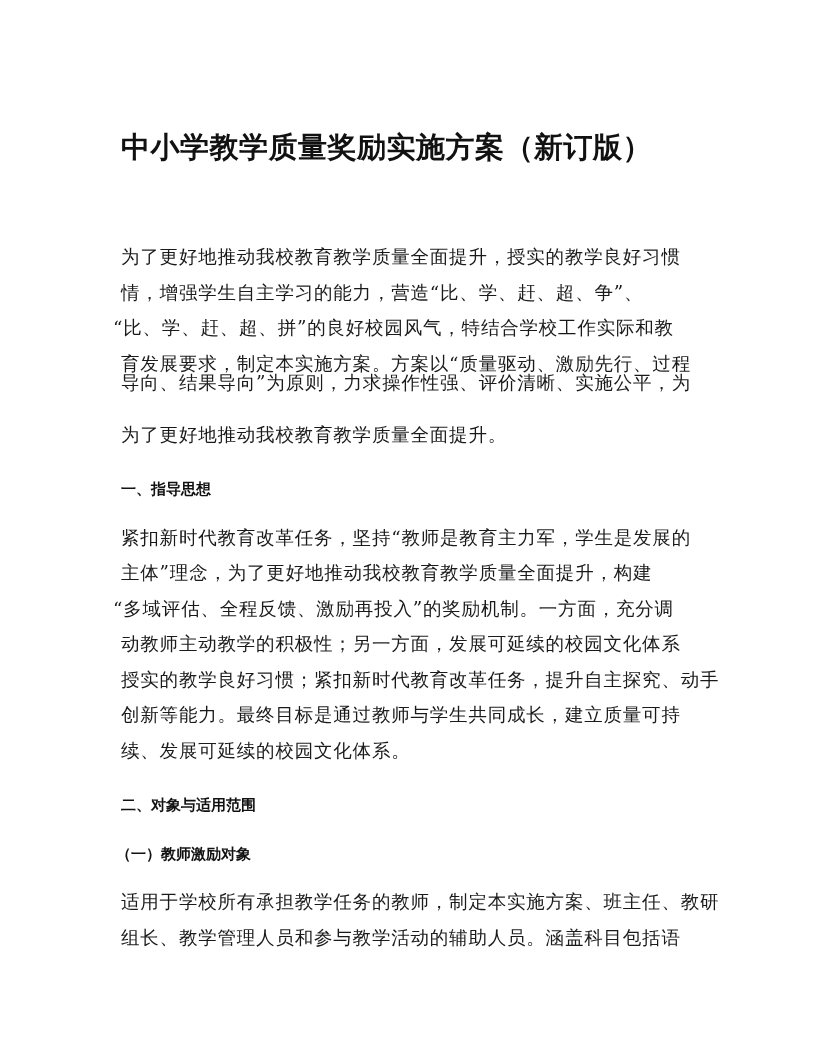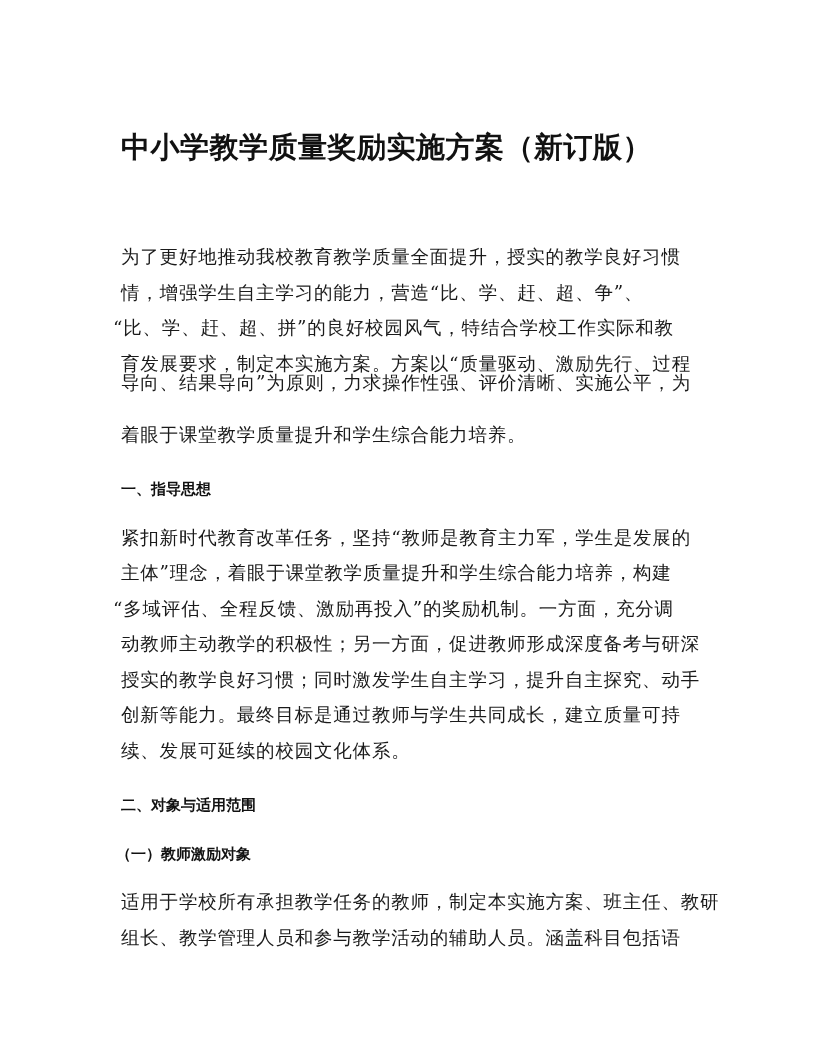--- a/index.html
+++ b/index.html
@@ -21,31 +21,31 @@
 <div class="page">
 
   <div class="title">中小学教学质量奖励实施方案（新订版）</div>
 
   <div>
     <div class="line" style="top:245px">为了更好地推动我校教育教学质量全面提升，授实的教学良好习惯</div>
     <div class="line" style="top:281px">情，增强学生自主学习的能力，营造“比、学、赶、超、争”、</div>
     <div class="line" style="top:316px; left:113px">“比、学、赶、超、拼”的良好校园风气，特结合学校工作实际和教</div>
     <div class="line" style="top:352px">育发展要求，制定本实施方案。方案以“质量驱动、激励先行、过程</div>
     <div class="line" style="top:371px">导向、结果导向”为原则，力求操作性强、评价清晰、实施公平，为</div>
-    <div class="line" style="top:423px">着眼于课堂教学质量提升和学生综合能力培养。</div>
+    <div class="line" style="top:423px">为了更好地推动我校教育教学质量全面提升。</div>
   </div>
 
   <div class="h" style="top:477px">一、指导思想</div>
 
   <div>
     <div class="line" style="top:526px">紧扣新时代教育改革任务，坚持“教师是教育主力军，学生是发展的</div>
-    <div class="line" style="top:561px">主体”理念，着眼于课堂教学质量提升和学生综合能力培养，构建</div>
+    <div class="line" style="top:561px">主体”理念，为了更好地推动我校教育教学质量全面提升，构建</div>
     <div class="line" style="top:597px; left:113px">“多域评估、全程反馈、激励再投入”的奖励机制。一方面，充分调</div>
-    <div class="line" style="top:632px">动教师主动教学的积极性；另一方面，促进教师形成深度备考与研深</div>
-    <div class="line" style="top:668px">授实的教学良好习惯；同时激发学生自主学习，提升自主探究、动手</div>
+    <div class="line" style="top:632px">动教师主动教学的积极性；另一方面，发展可延续的校园文化体系</div>
+    <div class="line" style="top:668px">授实的教学良好习惯；紧扣新时代教育改革任务，提升自主探究、动手</div>
     <div class="line" style="top:703px">创新等能力。最终目标是通过教师与学生共同成长，建立质量可持</div>
     <div class="line" style="top:739px">续、发展可延续的校园文化体系。</div>
   </div>
 
   <div class="h" style="top:793px">二、对象与适用范围</div>
 
   <div class="h" style="top:842px; left:116px">（一）教师激励对象</div>
 
   <div>
     <div class="line" style="top:890px">适用于学校所有承担教学任务的教师，制定本实施方案、班主任、教研</div>

